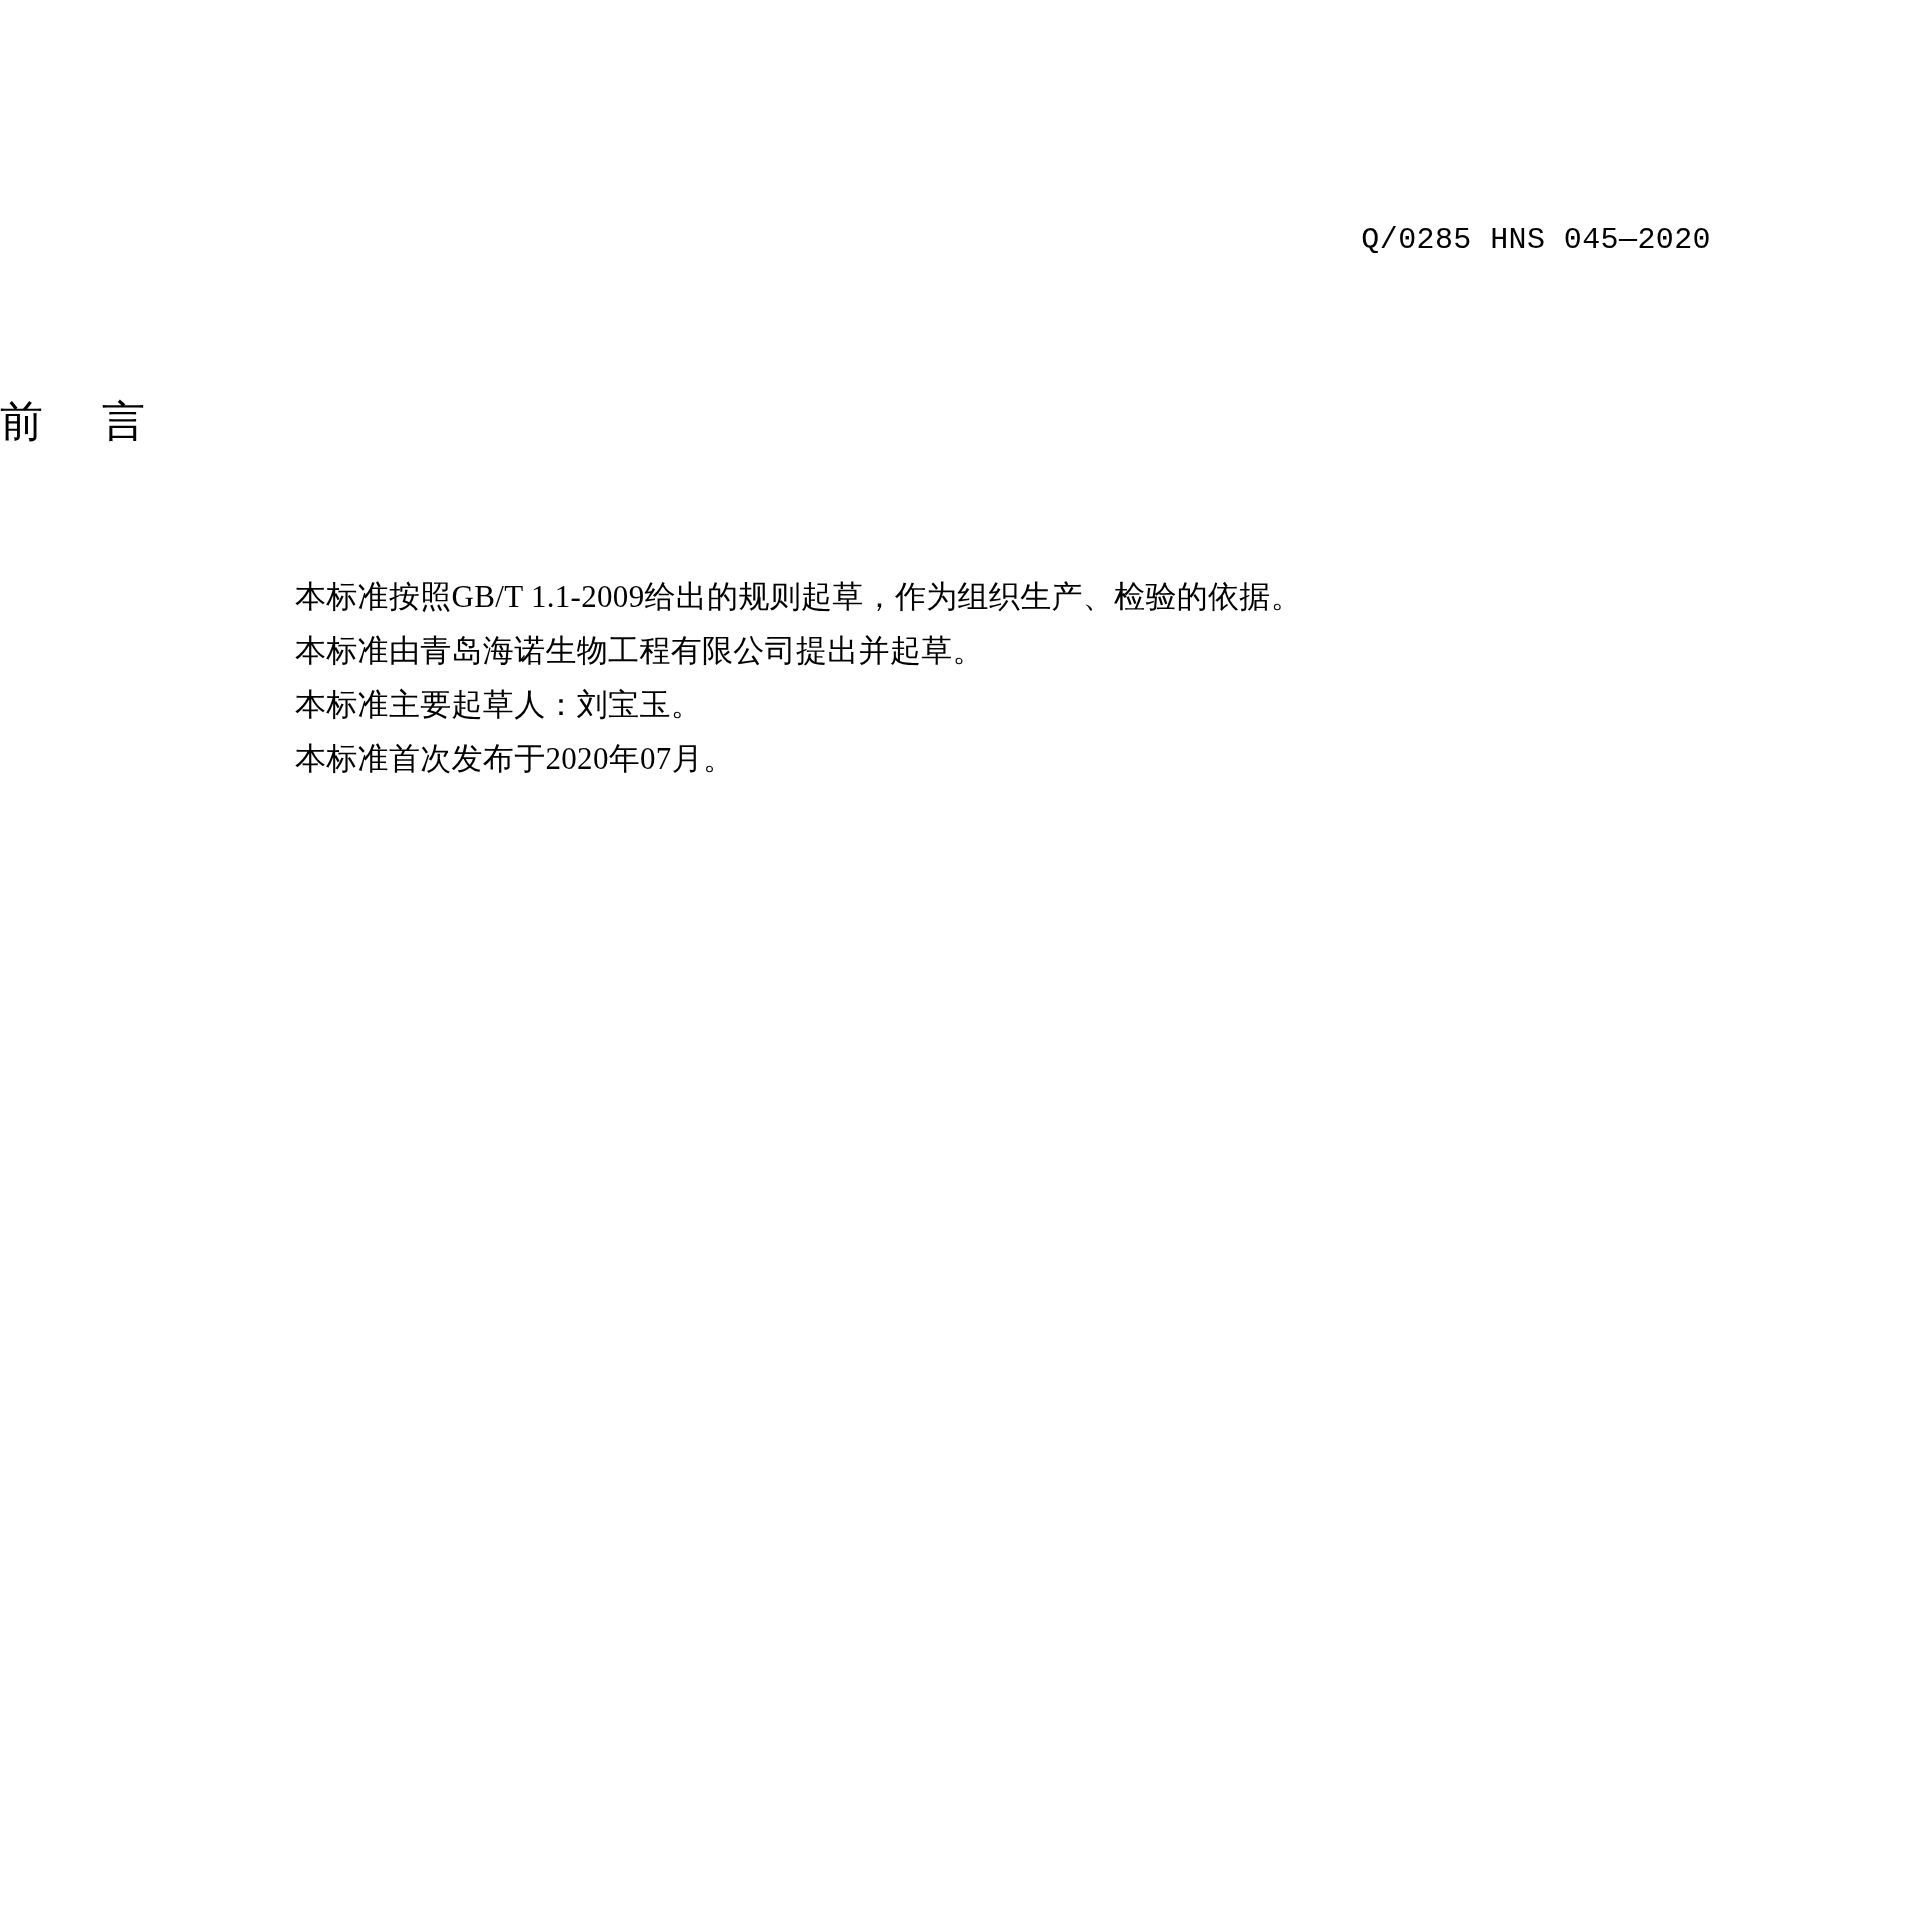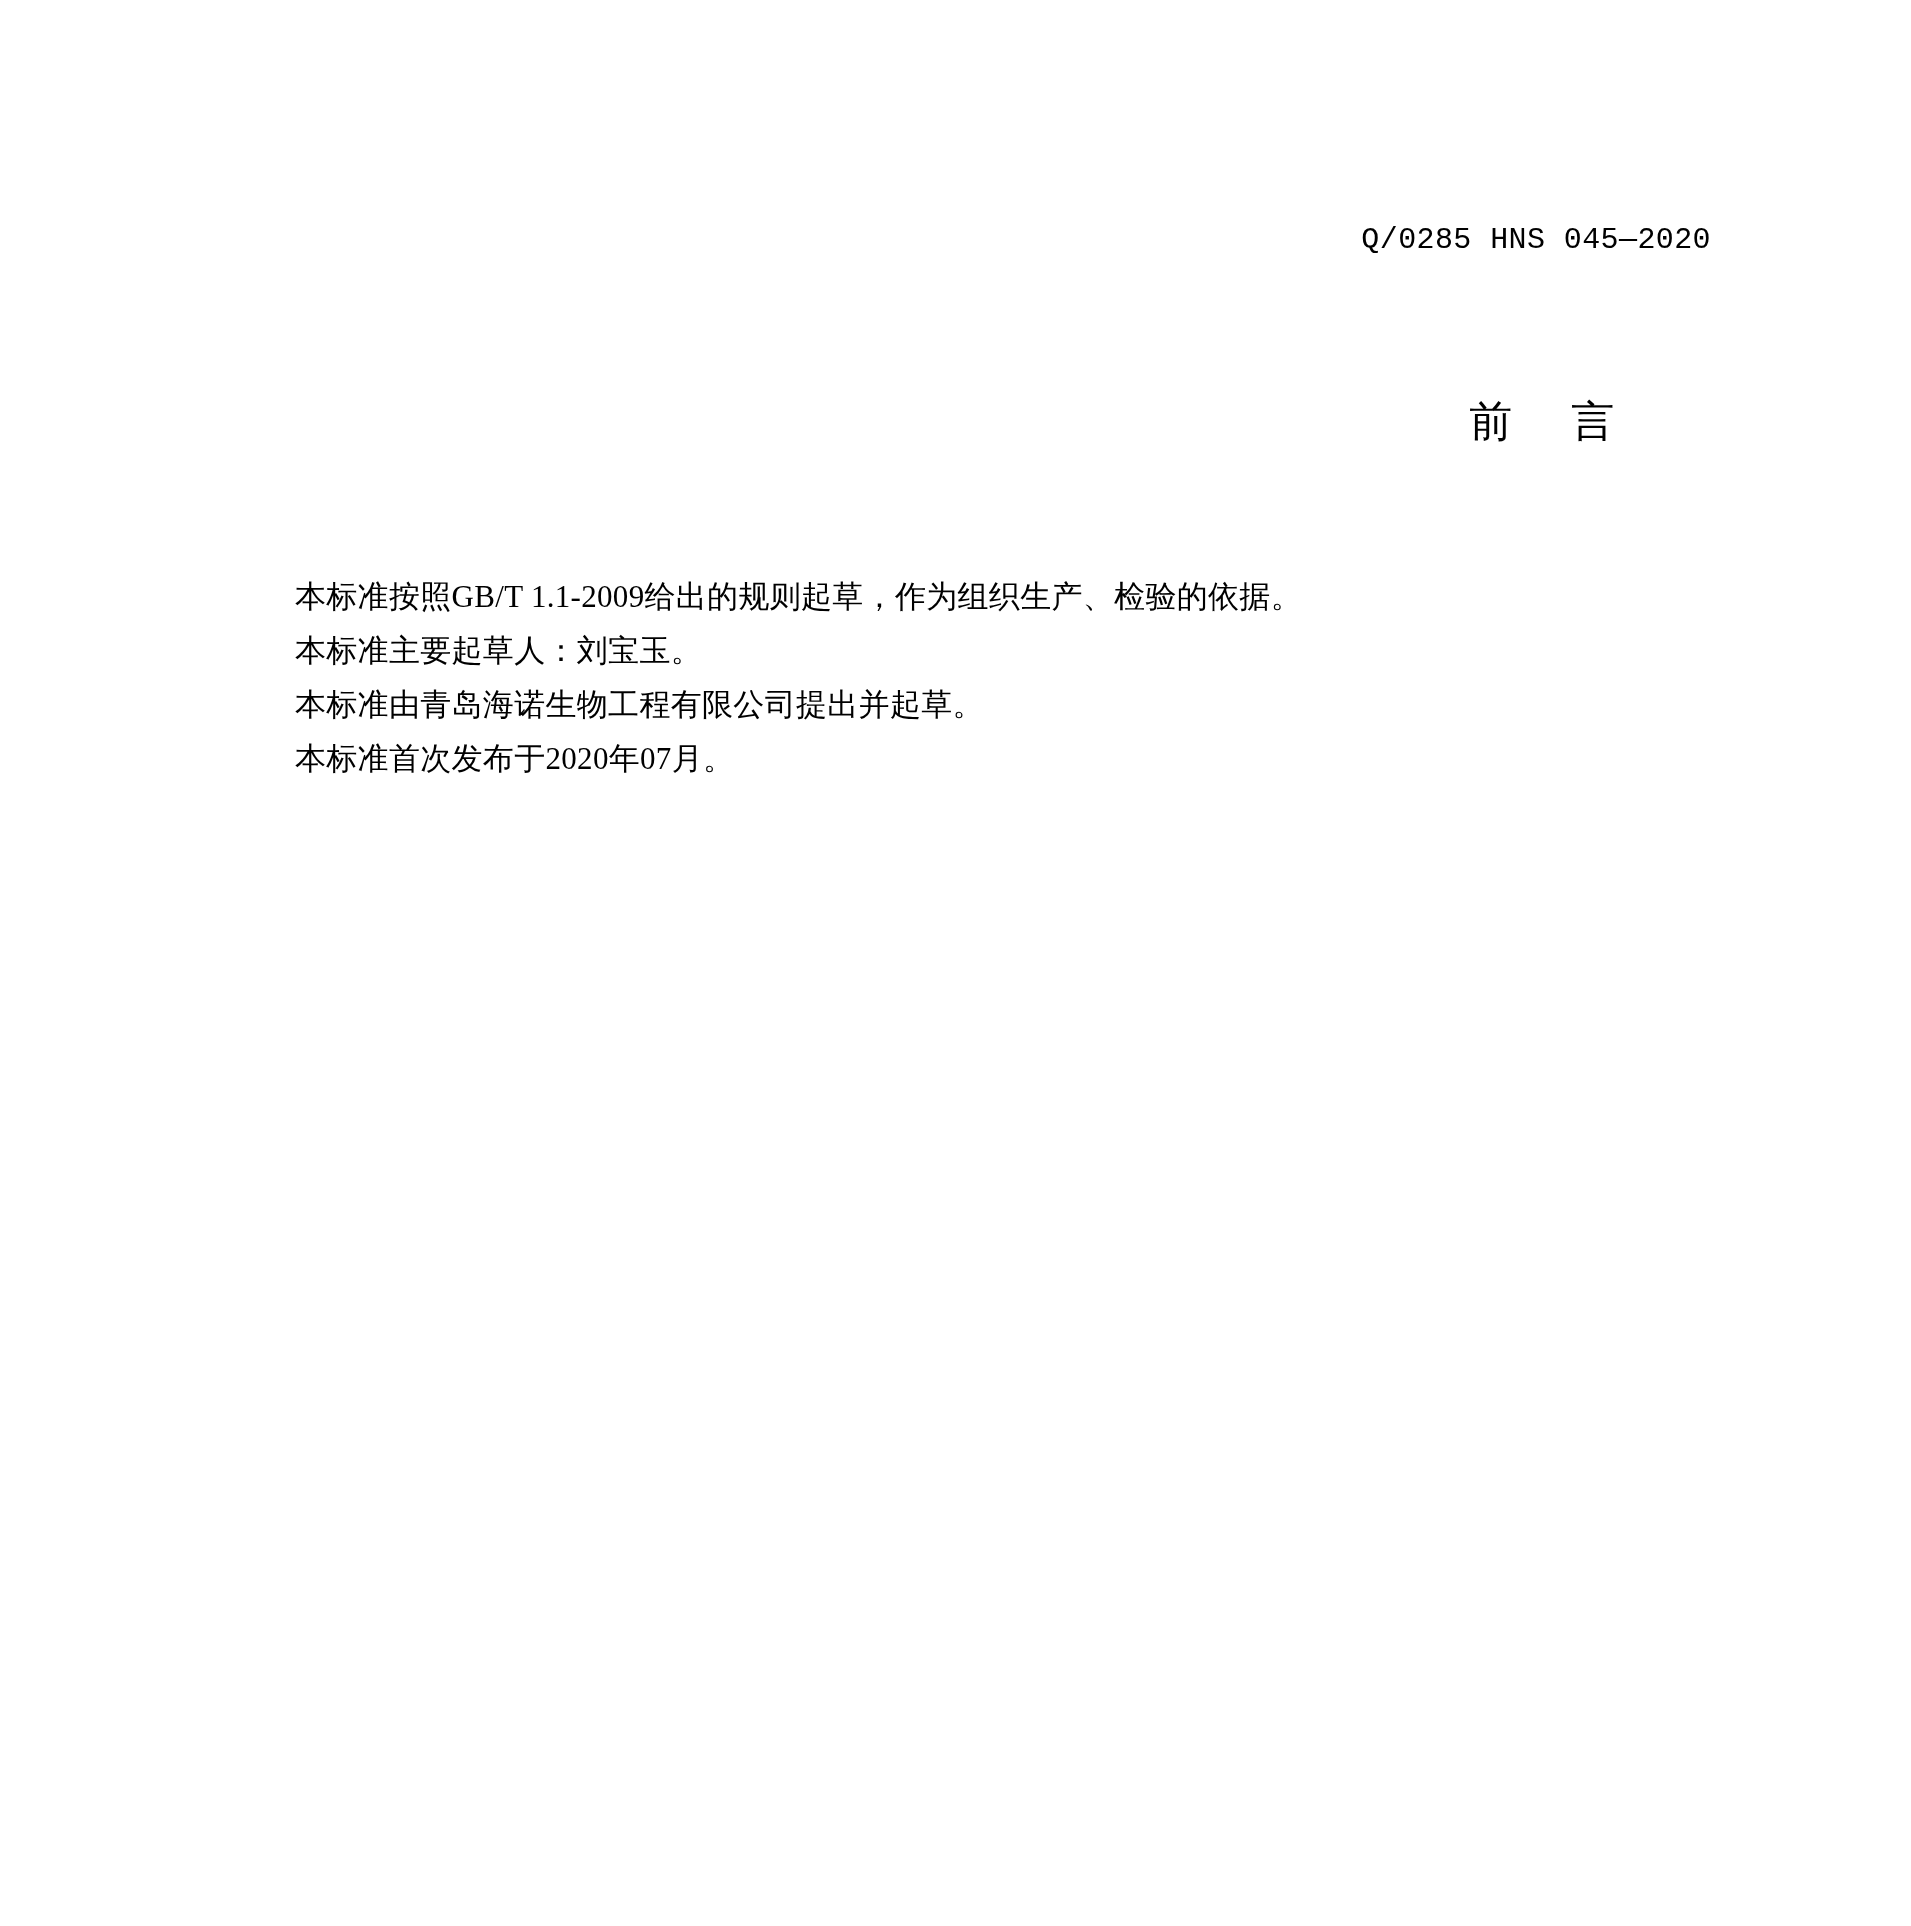--- a/index.html
+++ b/index.html
@@ -26,21 +26,21 @@
     font-size: 30px;
     letter-spacing: 0.4px;
     white-space: nowrap;
     font-family: Liberation Mono, monospace;
   }
   .doc-title {
     position: absolute;
     top: 393px;
     left: 0;
     width: 1615px;
-    text-align: right;
+    text-align: left;
     font-size: 43px;
     font-weight: normal;
     letter-spacing: 0.02em;
   }
   .doc-title .sp {
     display: inline-block;
     width: 58px;
   }
   .body-block {
     position: absolute;
@@ -61,19 +61,19 @@
 <div class="page">
 
   <div class="header-code">Q/0285 HNS 045—2020</div>
 
   <div class="doc-title">
     <span>前</span><span class="sp"></span><span>言</span>
   </div>
 
   <div class="body-block">
     <div class="body-line">本标准按照GB/T 1.1-2009给出的规则起草，作为组织生产、检验的依据。</div>
+    <div class="body-line">本标准由青岛海诺生物工程有限公司提出并起草。</div>
     <div class="body-line">本标准主要起草人：刘宝玉。</div>
-    <div class="body-line">本标准由青岛海诺生物工程有限公司提出并起草。</div>
     <div class="body-line">本标准首次发布于2020年07月。</div>
   </div>
 
 </div>
 
 
 </body></html>

